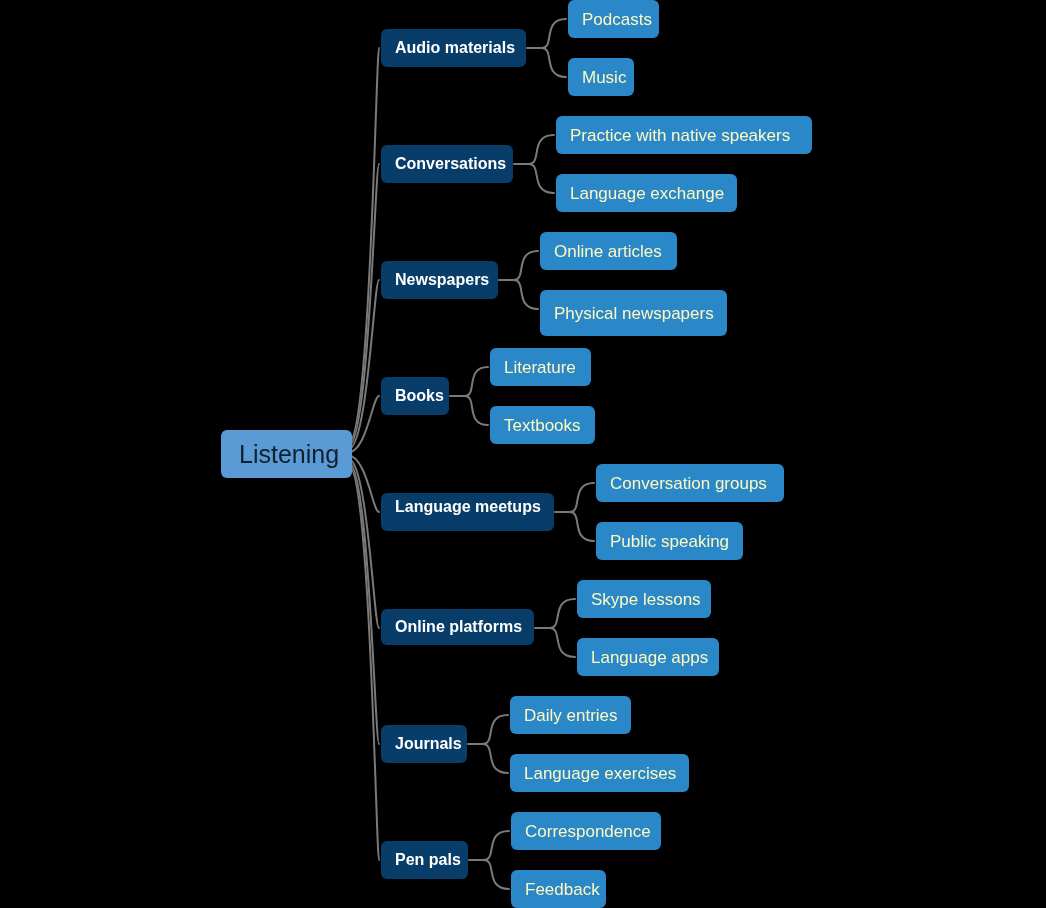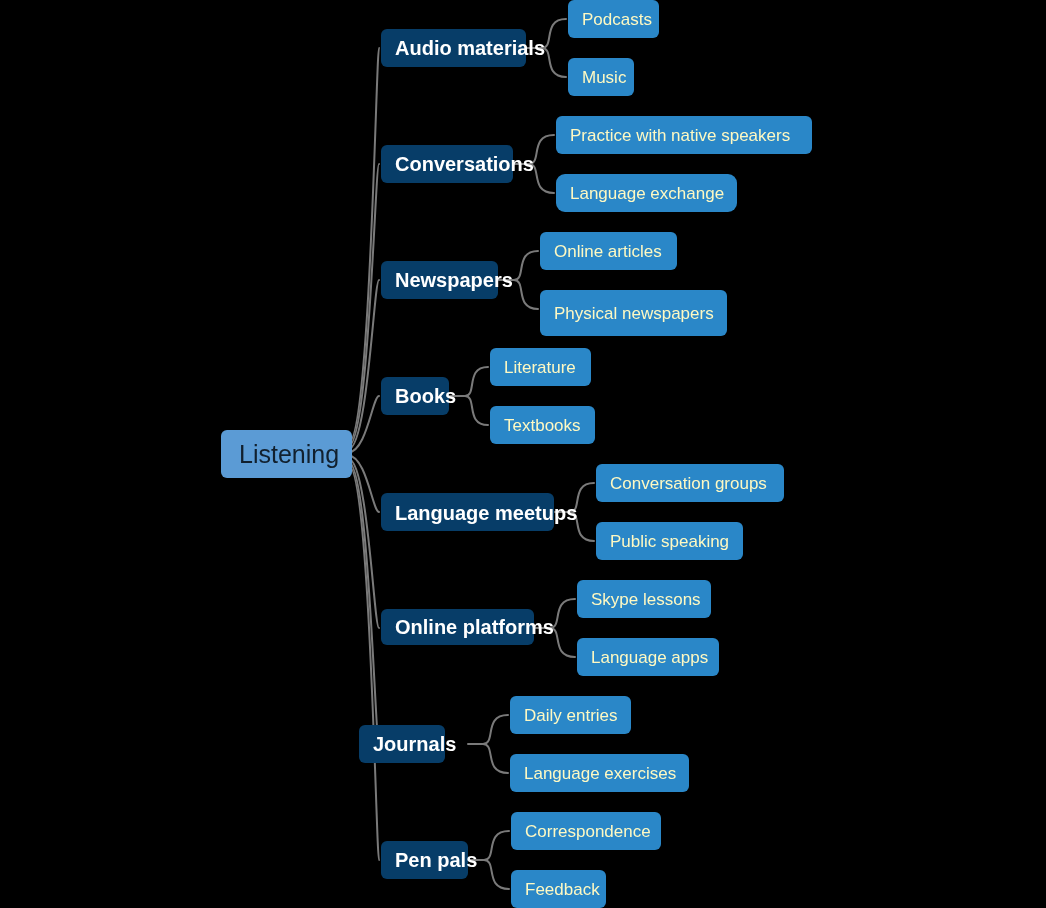--- a/index.html
+++ b/index.html
@@ -38,23 +38,23 @@
     background: #5b9bd5;
     color: #11202e;
     font-size: 25px;
     font-weight: 400;
     padding: 0 18px;
     height: 48px;
   }
   .node-l1 {
     background: #073d68;
     color: #ffffff;
-    font-size: 20px;
+    font-size: 16px;
     font-weight: bold;
-    padding: 8px 14px;
+    padding: 16px 14px;
     height: 38px;
   }
   .node-l2 {
     background: #2a87c8;
     color: #fef9c3;
     font-size: 17px;
     font-weight: 400;
     padding: 0 14px;
     height: 38px;
   }
@@ -109,21 +109,21 @@
       </div>
       <div class="node node-l2" style="left: 568px; top: 58px; width: 66px; height: 38px;">
         <span>Music</span>
       </div>
       <div class="node node-l1" style="left: 381px; top: 145px; width: 132px; height: 38px;">
         <span>Conversations</span>
       </div>
       <div class="node node-l2" style="left: 556px; top: 116px; width: 256px; height: 38px;">
         <span>Practice with native speakers</span>
       </div>
-      <div class="node node-l2" style="left: 556px; top: 174px; width: 181px; height: 38px; border-radius: 9px;">
+      <div class="node node-l2" style="left: 556px; top: 174px; width: 181px; height: 38px;">
         <span>Language exchange</span>
       </div>
       <div class="node node-l1" style="left: 381px; top: 261px; width: 117px; height: 38px;">
         <span>Newspapers</span>
       </div>
       <div class="node node-l2" style="left: 540px; top: 232px; width: 137px; height: 38px;">
         <span>Online articles</span>
       </div>
       <div class="node node-l2" style="left: 540px; top: 290px; width: 187px; height: 46px; text-align: right;">
         <span>Physical newspapers</span>
@@ -148,21 +148,21 @@
       </div>
       <div class="node node-l1" style="left: 381px; top: 609px; width: 153px; height: 36px;">
         <span>Online platforms</span>
       </div>
       <div class="node node-l2" style="left: 577px; top: 580px; width: 134px; height: 38px;">
         <span>Skype lessons</span>
       </div>
       <div class="node node-l2" style="left: 577px; top: 638px; width: 142px; height: 38px;">
         <span>Language apps</span>
       </div>
-      <div class="node node-l1" style="left: 359px; top: 725px; width: 86px; height: 38px;">
+      <div class="node node-l1" style="left: 381px; top: 725px; width: 86px; height: 38px;">
         <span>Journals</span>
       </div>
       <div class="node node-l2" style="left: 510px; top: 696px; width: 121px; height: 38px;">
         <span>Daily entries</span>
       </div>
       <div class="node node-l2" style="left: 510px; top: 754px; width: 179px; height: 38px;">
         <span>Language exercises</span>
       </div>
       <div class="node node-l1" style="left: 381px; top: 841px; width: 87px; height: 38px; align-items: center;">
         <span>Pen pals</span>

